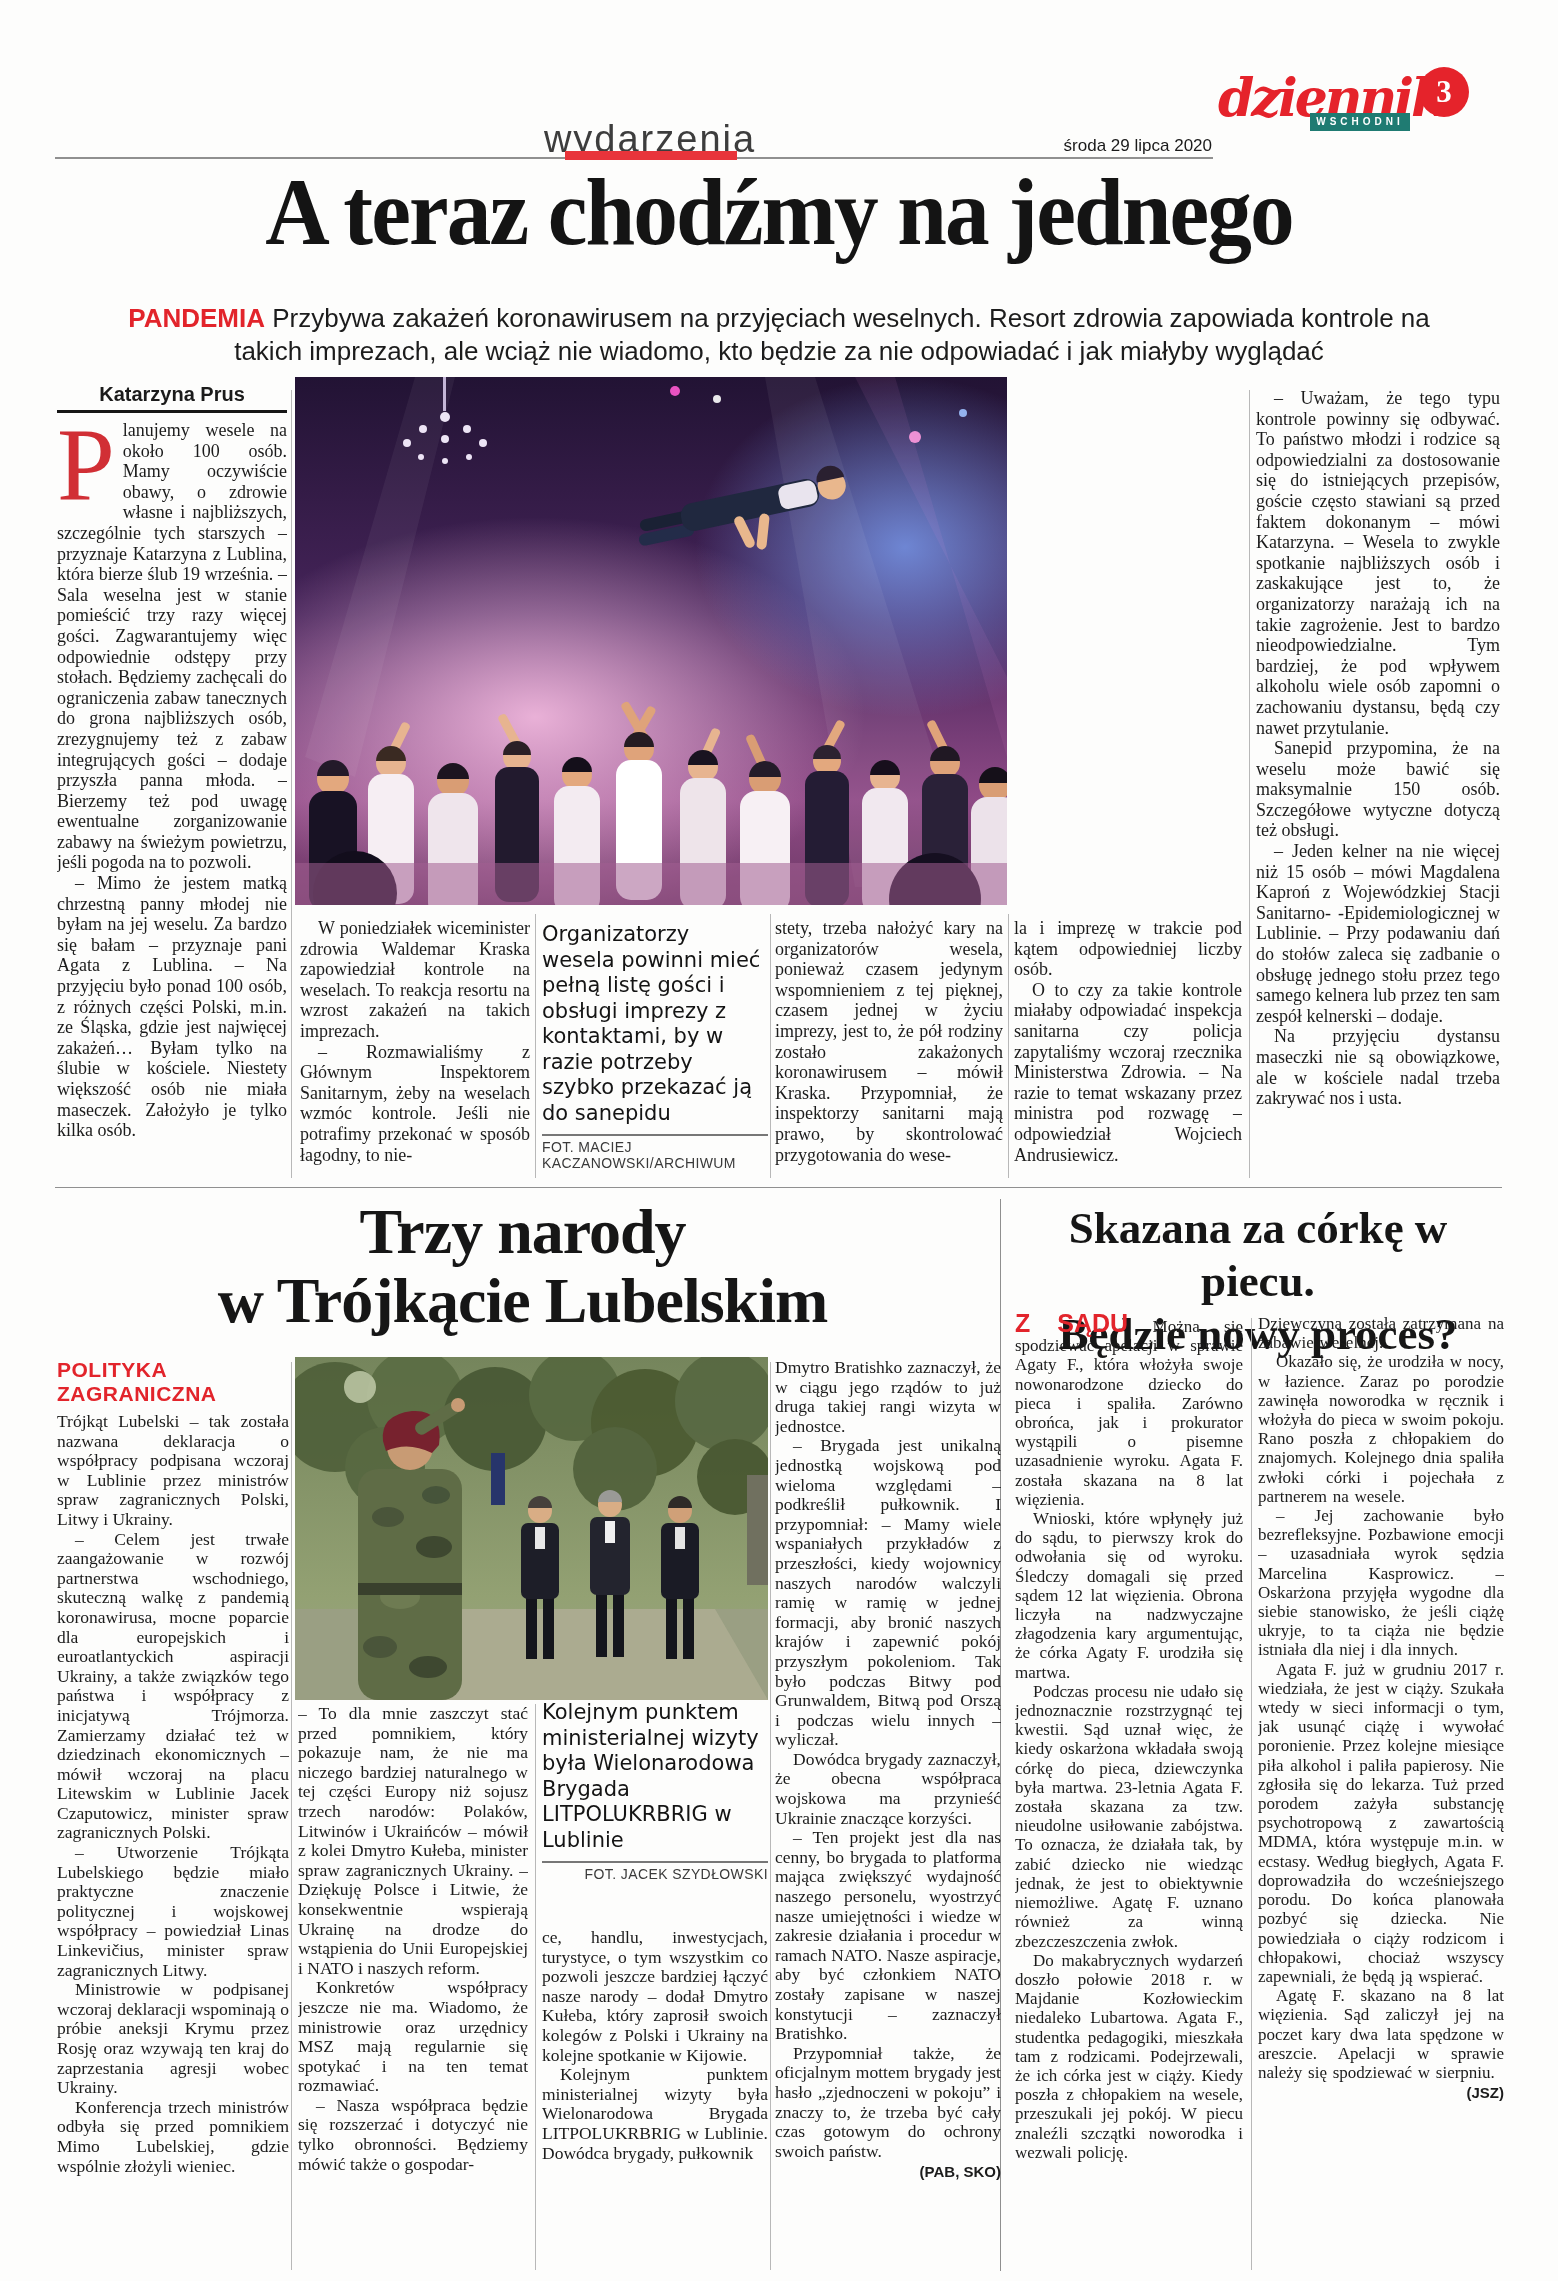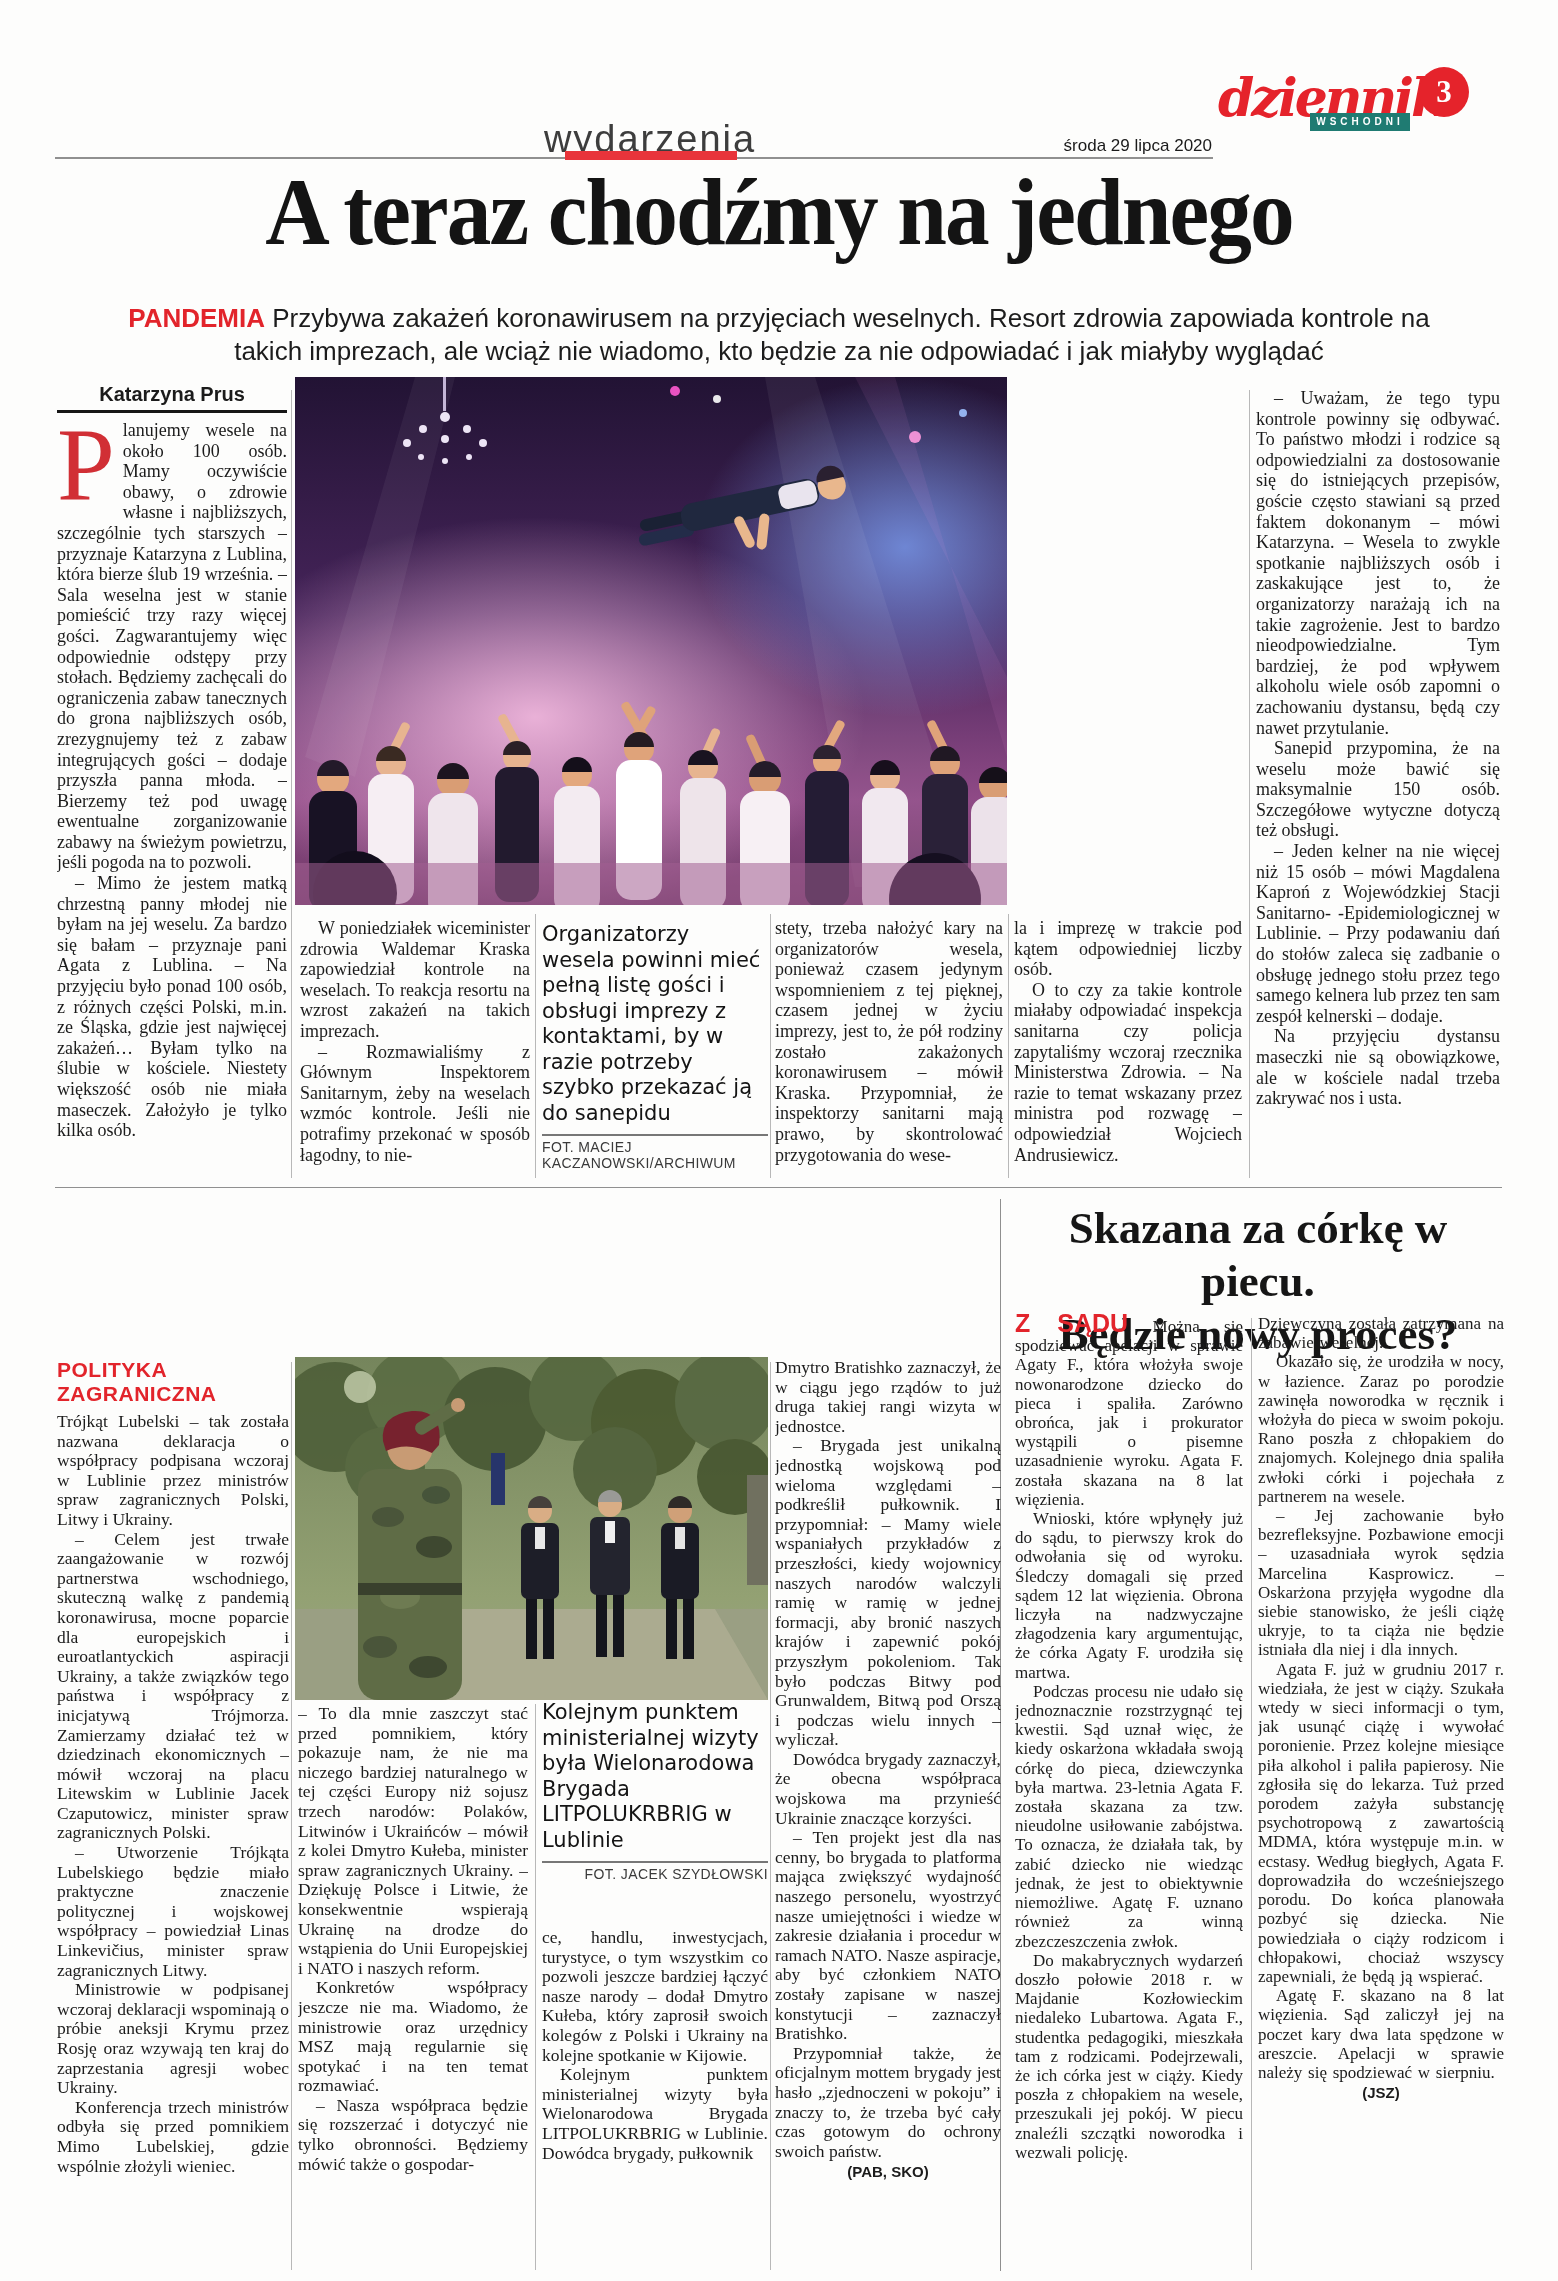--- a/index.html
+++ b/index.html
@@ -36,21 +36,21 @@
   .col p.ind{text-indent:18px;}
   .dropcap{float:left;font-size:104px;line-height:82px;padding:4px 8px 0 0;color:#d12f35;font-weight:400;}
   .author{font-family:"Liberation Sans",sans-serif;font-weight:bold;font-size:20px;text-align:center;
           border-bottom:3px solid #161616;padding-bottom:4px;}
   .kicker-line{font-family:"Liberation Sans",sans-serif;font-weight:bold;font-size:21px;color:#e2242b;
                letter-spacing:.5px;margin:0 0 6px 0;}
   .caption{font-family:"DejaVu Sans",sans-serif;font-size:21px;line-height:25.5px;color:#141414;}
   .credit{font-family:"Liberation Sans",sans-serif;font-size:14px;letter-spacing:.4px;color:#3a3a3a;
           border-top:2px solid #777;padding-top:3px;margin-top:8px;}
   .credit.right{text-align:right;}
-  .sig{font-family:"Liberation Sans",sans-serif;font-weight:bold;font-size:15px;text-align:center;margin-top:2px;}
+  .sig{font-family:"Liberation Sans",sans-serif;font-weight:bold;font-size:15px;text-align:right;margin-top:2px;}
   .photo{display:block;}
 </style>
 </head>
 <body>
 
 <div class="page">
 
   <div class="abs section-label" style="left:500px;top:118px;width:300px;">wydarzenia</div>
   <div class="abs hrule" style="left:55px;top:157px;width:1158px;height:2px;"></div>
   <div class="abs red-bar" style="left:565px;top:151px;width:172px;height:9px;"></div>
@@ -224,20 +224,24 @@
 
   <div class="abs vrule" style="left:291px;top:390px;height:788px;"></div>
   <div class="abs vrule" style="left:535px;top:914px;height:264px;"></div>
   <div class="abs vrule" style="left:770px;top:914px;height:264px;"></div>
   <div class="abs vrule" style="left:1008px;top:914px;height:264px;"></div>
   <div class="abs vrule" style="left:1249px;top:390px;height:788px;"></div>
 
   <div class="abs hrule" style="left:55px;top:1187px;width:1447px;height:1px;"></div>
   <div class="abs vrule" style="left:1000px;top:1199px;height:1072px;background:#8f8f8f;"></div>
 
+  <div class="abs h2 a2h" style="left:55px;top:1197px;width:935px;">
+    <div>Trzy narody</div>
+    <div>w Trójkącie Lubelskim</div>
+  </div>
 
   <div class="abs col b2" style="left:57px;top:1358px;width:232px;height:912px;">
     <div class="kicker-line">POLITYKA ZAGRANICZNA</div>
     <p>Trójkąt Lubelski – tak została nazwana deklaracja o współpracy podpisana wczoraj w Lublinie przez ministrów spraw zagranicznych Polski, Litwy i Ukrainy.</p>
     <p class="ind">– Celem jest trwałe zaangażowanie w rozwój partnerstwa wschodniego, skuteczną walkę z pandemią koronawirusa, mocne poparcie dla europejskich i euroatlantyckich aspiracji Ukrainy, a także związków tego państwa i współpracy z inicjatywą Trójmorza. Zamierzamy działać też w dziedzinach ekonomicznych – mówił wczoraj na placu Litewskim w Lublinie Jacek Czaputowicz, minister spraw zagranicznych Polski.</p>
     <p class="ind">– Utworzenie Trójkąta Lubelskiego będzie miało praktyczne znaczenie politycznej i wojskowej współpracy – powiedział Linas Linkevičius, minister spraw zagranicznych Litwy.</p>
     <p class="ind">Ministrowie w podpisanej wczoraj deklaracji wspominają o próbie aneksji Krymu przez Rosję oraz wzywają ten kraj do zaprzestania agresji wobec Ukrainy.</p>
     <p class="ind">Konferencja trzech ministrów odbyła się przed pomnikiem Mimo Lubelskiej, gdzie wspólnie złożyli wieniec.</p>
   </div>
 

